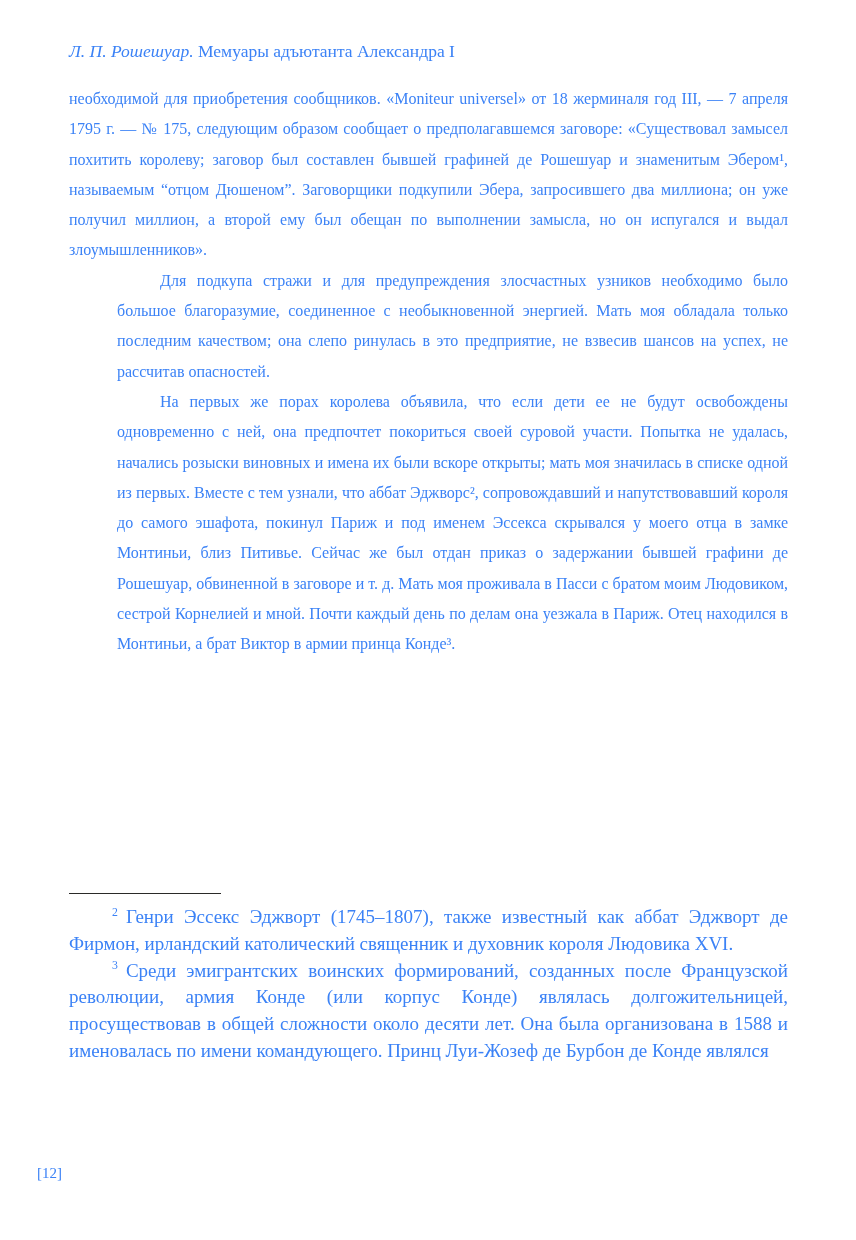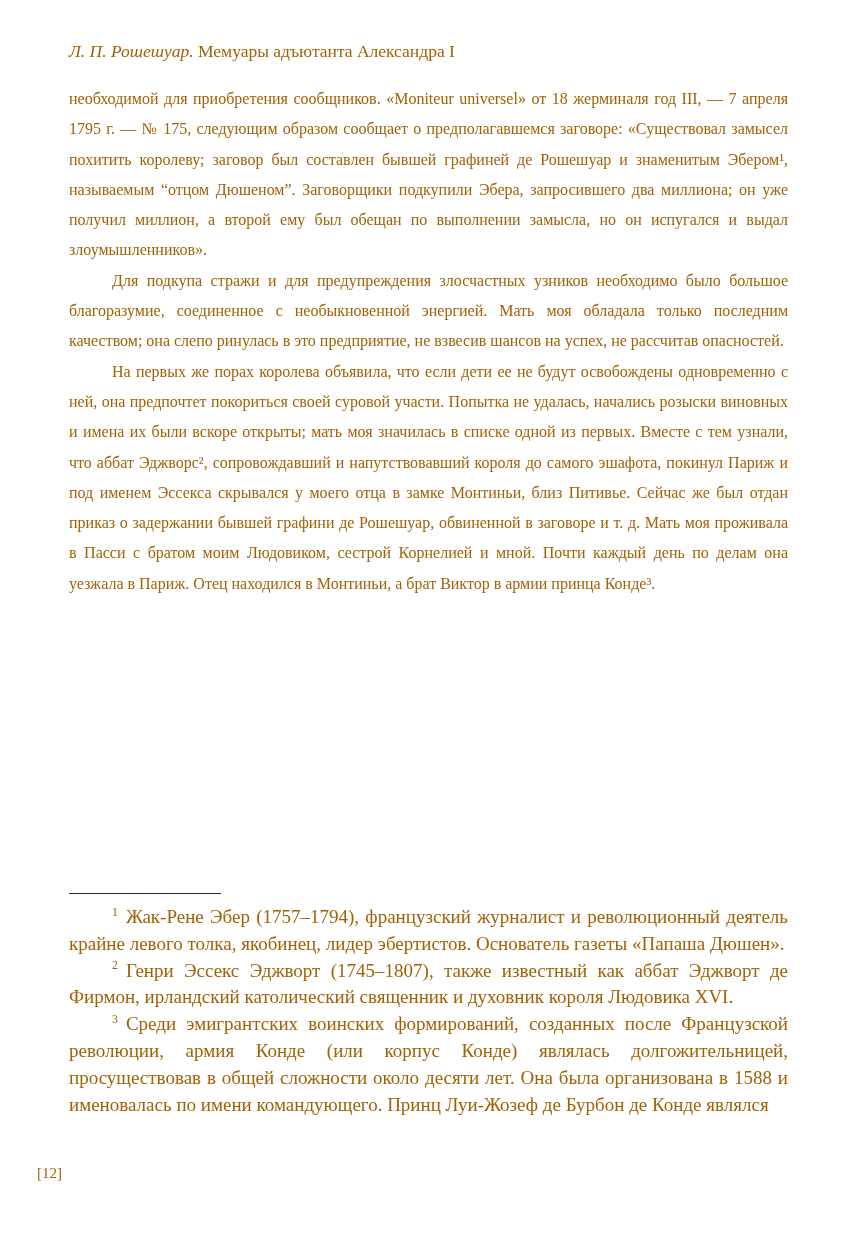--- a/index.html
+++ b/index.html
@@ -3,21 +3,21 @@
 <meta charset="utf-8">
 <style>
   html, body { margin: 0; padding: 0; background: #e8e8e8; }
   .page {
     position: relative;
     width: 856px;
     height: 1240px;
     margin: 0 auto;
     background: #ffffff;
     font-family: "Liberation Serif", serif;
-    color: #a16207;
+    color: #3b82f6;
     overflow: hidden;
   }
   .running-header {
     position: absolute;
     top: 40px;
     left: 69px;
     width: 719px;
     font-size: 17.5px;
     line-height: 22px;
     white-space: nowrap;
@@ -28,21 +28,21 @@
     top: 84px;
     left: 69px;
     width: 719px;
     font-size: 16px;
     line-height: 30.3px;
     text-align: justify;
     hyphens: auto;
     -webkit-hyphens: auto;
   }
   .par { margin: 0; padding: 0; }
-  .par.indent { text-indent: 43px; }
+  .par.indent { text-indent: 43px; margin-left: 48px; }
   .footnotes {
     position: absolute;
     top: 893px;
     left: 69px;
     width: 719px;
     font-size: 19px;
     line-height: 26.8px;
     text-align: justify;
     hyphens: auto;
     -webkit-hyphens: auto;
@@ -78,20 +78,19 @@
   </div>
 
   <div class="body-text">
     <p class="par">необходимой для приобретения сообщников. «Moniteur universel» от 18 жерминаля год III, — 7 апреля 1795 г. — № 175, следующим образом сообщает о предполагавшемся заговоре: «Существовал замысел похитить королеву; заговор был составлен бывшей графиней де Рошешуар и знаменитым Эбером¹, называемым “отцом Дюшеном”. Заговорщики подкупили Эбера, запросившего два миллиона; он уже получил миллион, а второй ему был обещан по выполнении замысла, но он испугался и выдал злоумышленников».</p>
     <p class="par indent">Для подкупа стражи и для предупреждения злосчастных узников необходимо было большое благоразумие, соединенное с необыкновенной энергией. Мать моя обладала только последним качеством; она слепо ринулась в это предприятие, не взвесив шансов на успех, не рассчитав опасностей.</p>
     <p class="par indent">На первых же порах королева объявила, что если дети ее не будут освобождены одновременно с ней, она предпочтет покориться своей суровой участи. Попытка не удалась, начались розыски виновных и имена их были вскоре открыты; мать моя значилась в списке одной из первых. Вместе с тем узнали, что аббат Эджворс², сопровождавший и напутствовавший короля до самого эшафота, покинул Париж и под именем Эссекса скрывался у моего отца в замке Монтиньи, близ Питивье. Сейчас же был отдан приказ о задержании бывшей графини де Рошешуар, обвиненной в заговоре и т. д. Мать моя проживала в Пасси с братом моим Людовиком, сестрой Корнелией и мной. Почти каждый день по делам она уезжала в Париж. Отец находился в Монтиньи, а брат Виктор в армии принца Конде³.</p>
   </div>
 
   <div class="footnotes">
     <div class="fn-rule"></div>
-    <p class="fn"><sup class="fn-marker">1</sup><span>Жак-Рене Эбер (1757–1794), французский журналист и революционный деятель крайне левого толка, якобинец, лидер эбертистов. Основатель газеты «Папаша Дюшен».</span></p>
     <p class="fn"><sup class="fn-marker">2</sup><span>Генри Эссекс Эджворт (1745–1807), также известный как аббат Эджворт де Фирмон, ирландский католический священник и духовник короля Людовика XVI.</span></p>
     <p class="fn"><sup class="fn-marker">3</sup><span>Среди эмигрантских воинских формирований, созданных после Французской революции, армия Конде (или корпус Конде) являлась долгожительницей, просуществовав в общей сложности около десяти лет. Она была организована в 1588 и именовалась по имени командующего. Принц Луи-Жозеф де Бурбон де Конде являлся</span></p>
   </div>
 
   <div class="page-number">[12]</div>
 
 </div>
 
 </body></html>

